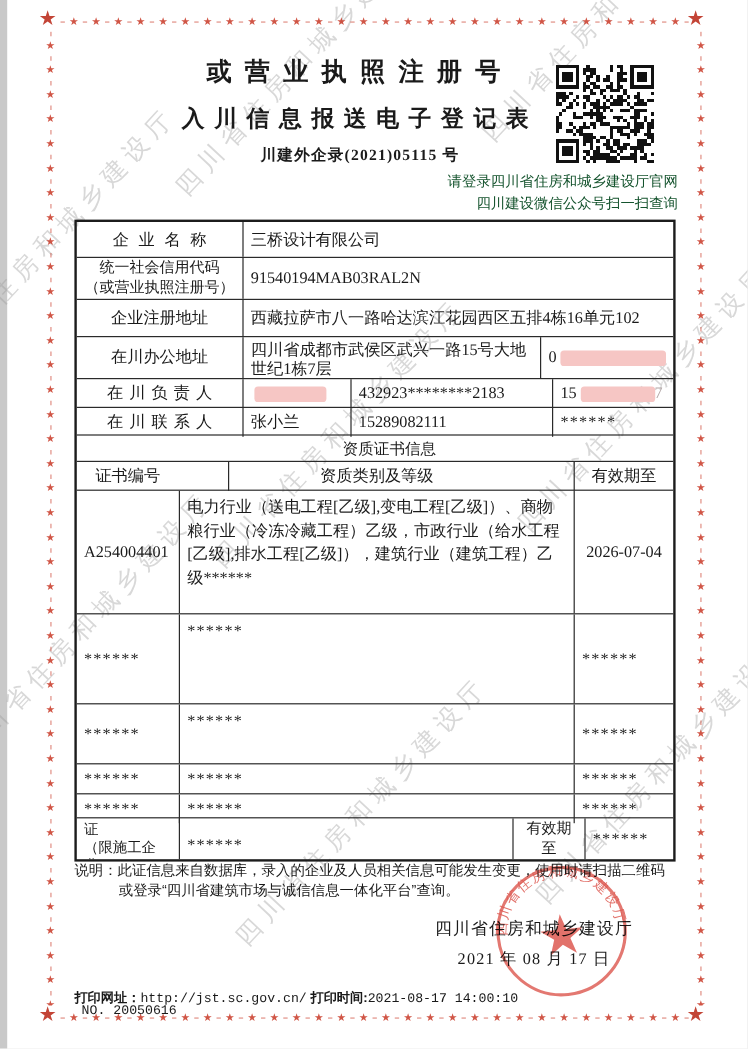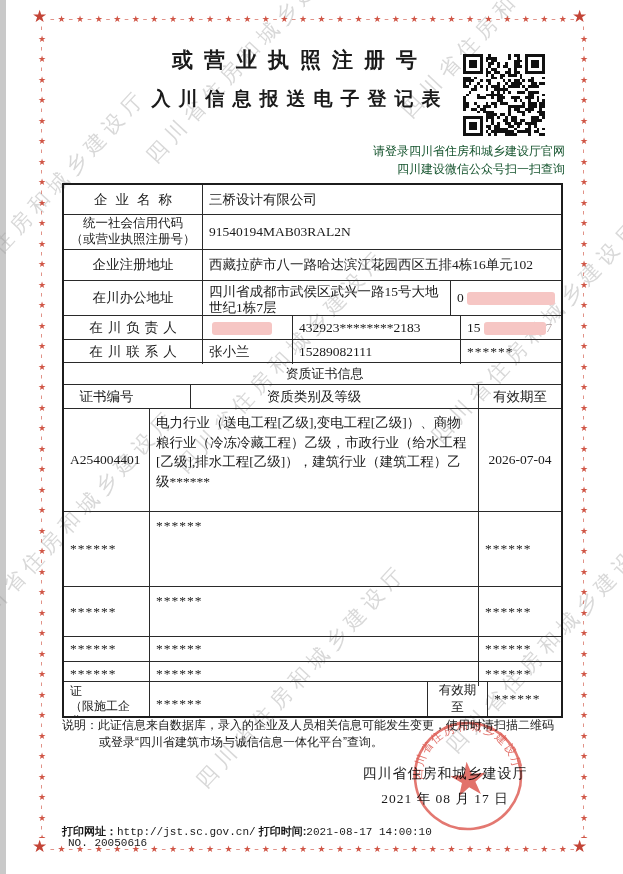--- a/index.html
+++ b/index.html
@@ -103,20 +103,21 @@
   <div class="chain chain-h" style="left:50px;top:843px;width:524px;">–★–★–★–★–★–★–★–★–★–★–★–★–★–★–★–★–★–★–★–★–★–★–★–★–★–★–★–★–★–★–★–★–★–★–★–★–★–★–★–★–★–★–★–★–★–★–★–★–★–★–★–★–★–★–★–★–★–★–★–★–★–★–★–★–★–★–★–★–★–★</div>
   <div class="chain chain-v" style="left:36px;top:26px;height:812px;">–★–★–★–★–★–★–★–★–★–★–★–★–★–★–★–★–★–★–★–★–★–★–★–★–★–★–★–★–★–★–★–★–★–★–★–★–★–★–★–★–★–★–★–★–★–★–★–★–★–★–★–★–★–★–★–★–★–★–★–★–★–★–★–★–★–★–★–★–★–★</div>
   <div class="chain chain-v" style="left:578px;top:26px;height:812px;">–★–★–★–★–★–★–★–★–★–★–★–★–★–★–★–★–★–★–★–★–★–★–★–★–★–★–★–★–★–★–★–★–★–★–★–★–★–★–★–★–★–★–★–★–★–★–★–★–★–★–★–★–★–★–★–★–★–★–★–★–★–★–★–★–★–★–★–★–★–★</div>
   <span class="corner" style="left:32px;top:6px;">★</span>
   <span class="corner" style="left:572px;top:6px;">★</span>
   <span class="corner" style="left:32px;top:836px;">★</span>
   <span class="corner" style="left:572px;top:836px;">★</span>
 
   <div class="title1">或营业执照注册号</div>
   <div class="title2">入川信息报送电子登记表</div>
+  <div class="docnum">川建外企录(2021)05115 号</div>
 
   <svg id="qr-svg" class="qr" viewBox="0 0 29 29" shape-rendering="crispEdges">
       <rect x="0" y="0" width="29" height="29" fill="#ffffff"></rect>
       <rect x="9" y="0" width="1" height="1" fill="#111"></rect>
       <rect x="16" y="0" width="1" height="1" fill="#111"></rect>
       <rect x="18" y="0" width="1" height="1" fill="#111"></rect>
       <rect x="19" y="0" width="1" height="1" fill="#111"></rect>
       <rect x="8" y="1" width="1" height="1" fill="#111"></rect>
       <rect x="9" y="1" width="1" height="1" fill="#111"></rect>
       <rect x="10" y="1" width="1" height="1" fill="#111"></rect>

